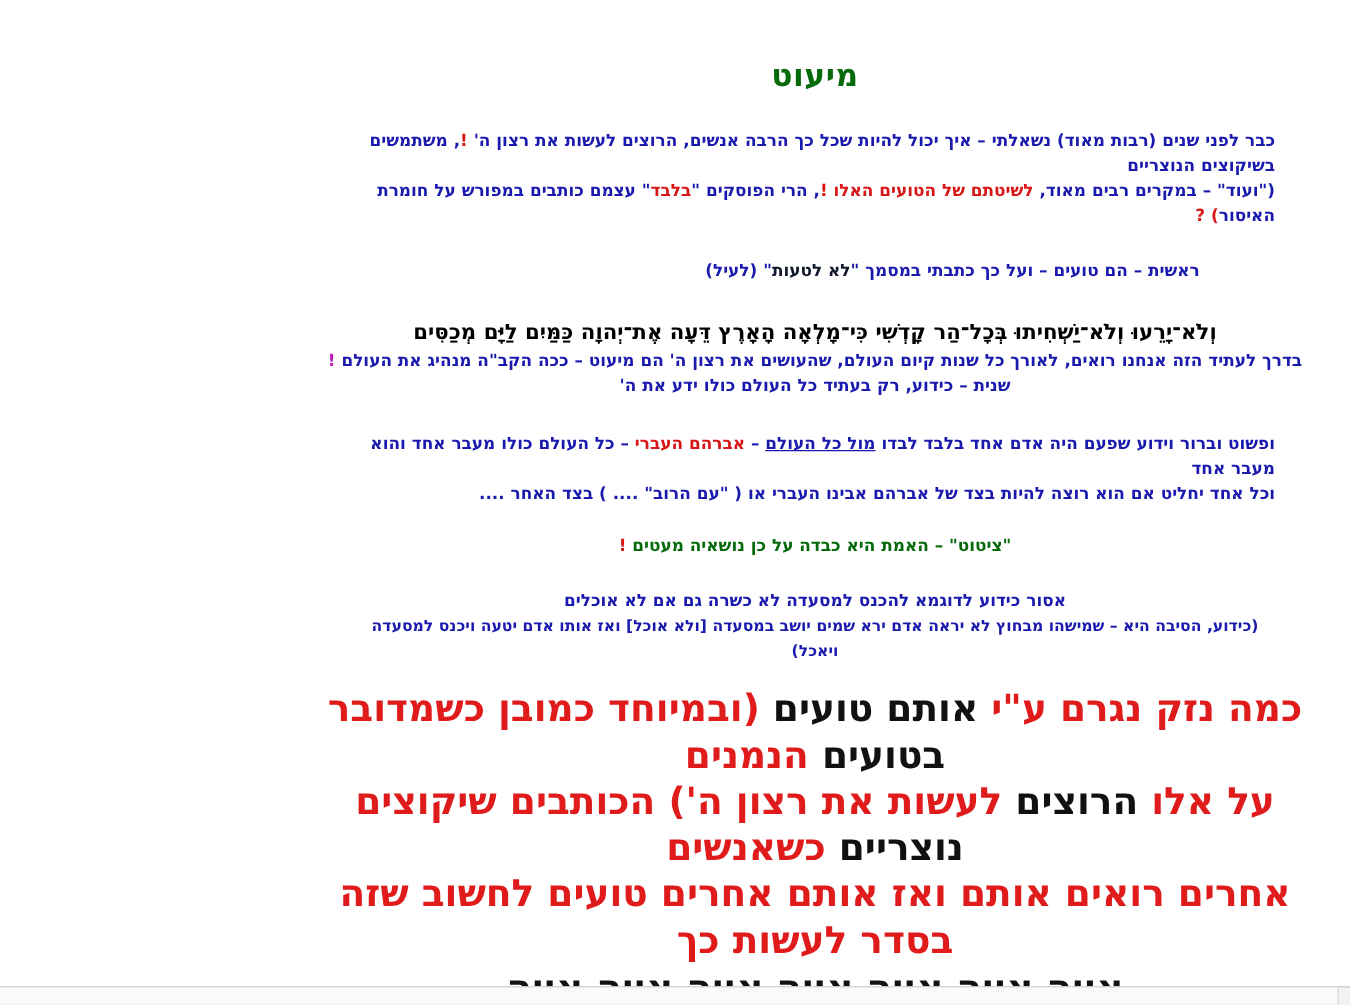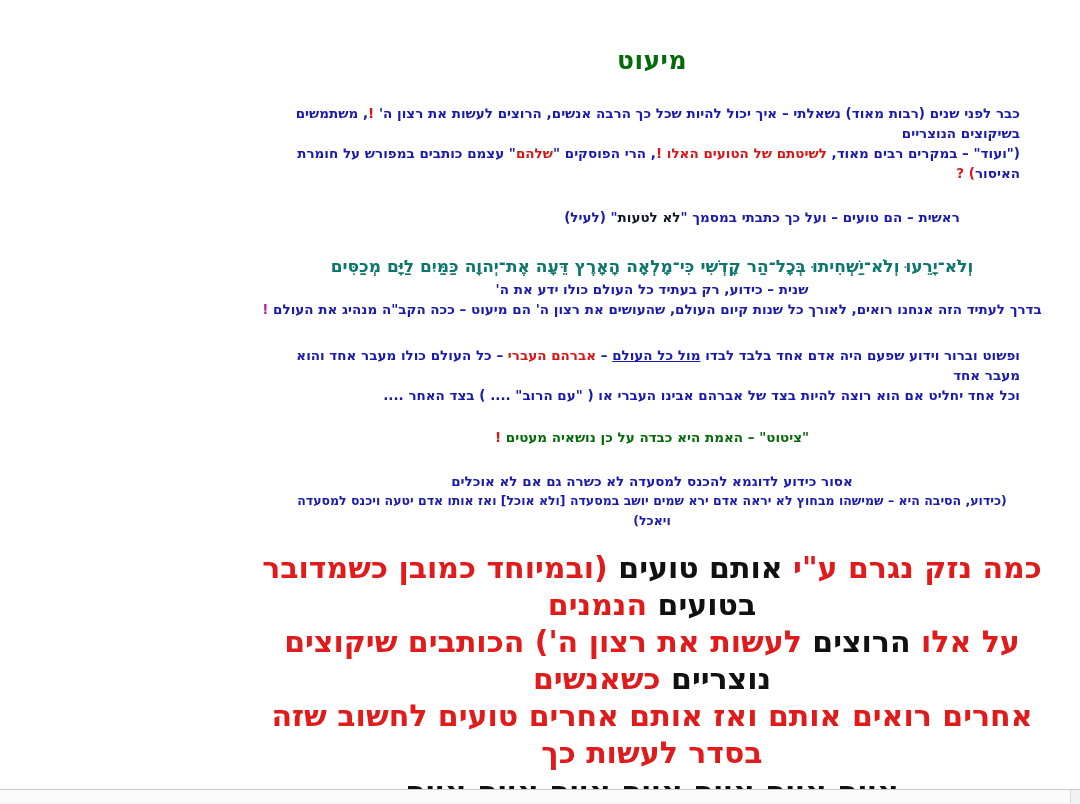--- a/index.html
+++ b/index.html
@@ -47,21 +47,21 @@
   .b-orange{color:#0f172a;}
   .b-magenta{color:#c01bb8;}
   .u-red{text-decoration-color:#d81616;}
   .u-blue{text-decoration:underline;}
 
   #p1{margin-top:28px;}
   #p2{margin-top:24px; padding-right:0; padding-left:220px; text-align:center;}
   #verse{
     margin-top:28px;
     text-align:center;
-    color:#0f766e;
+    color:#000000;
     font-size:17px;
     font-weight:bold;
     direction:rtl;
     line-height:22px;
   }
   #p3{margin-top:2px; text-align:center; padding-right:0;padding-left:0;}
   #p3 .ln{display:block;}
   #p4{margin-top:26px; }
   #p5{margin-top:22px; text-align:center;}
   #p6{margin-top:24px; text-align:center;}
@@ -96,32 +96,32 @@
 <body>
 
 <div class="page">
 
   <div class="topmark"></div>
 
   <h1 class="title">מיעוט</h1>
 
   <div class="block" id="p1">
     <span class="line"><span class="b-blue">כבר לפני שנים (רבות מאוד) נשאלתי – איך יכול להיות שכל כך הרבה אנשים, </span><span class="b-blue u-red">הרוצים לעשות את רצון ה'</span><span class="b-red"> !</span><span class="b-blue">, משתמשים בשיקוצים הנוצריים</span></span>
-    <span class="line"><span class="b-blue">("ועוד" – במקרים רבים מאוד, </span><span class="b-red u-red">לשיטתם של הטועים האלו</span><span class="b-red"> !</span><span class="b-blue">, הרי הפוסקים "</span><span class="b-red u-red">שלהם</span><span class="b-blue">" עצמם </span><span class="b-blue u-red">כותבים במפורש על חומרת האיסור</span><span class="b-red">) ?</span></span>
+    <span class="line"><span class="b-blue">("ועוד" – במקרים רבים מאוד, </span><span class="b-red u-red">לשיטתם של הטועים האלו</span><span class="b-red"> !</span><span class="b-blue">, הרי הפוסקים "</span><span class="b-red u-red">בלבד</span><span class="b-blue">" עצמם </span><span class="b-blue u-red">כותבים במפורש על חומרת האיסור</span><span class="b-red">) ?</span></span>
   </div>
 
   <div class="block" id="p2">
     <span class="b-blue">ראשית – הם טועים – ועל כך כתבתי במסמך "</span><span class="b-orange">לא לטעות</span><span class="b-blue">"  (לעיל)</span>
   </div>
 
   <div id="verse">וְלֹא־יָרֵעוּ וְלֹא־יַשְׁחִיתוּ בְּכָל־הַר קָדְשִׁי כִּי־מָלְאָה הָאָרֶץ דֵּעָה אֶת־יְהוָה כַּמַּיִם לַיָּם מְכַסִּים</div>
 
   <div class="block" id="p3">
+    <span class="ln"><span class="b-blue">בדרך לעתיד הזה אנחנו רואים, לאורך כל שנות קיום העולם, שהעושים את רצון ה' הם מיעוט – ככה הקב"ה  מנהיג את העולם</span><span class="b-magenta"> !</span></span>
     <span class="ln b-blue">שנית – כידוע, רק בעתיד כל העולם כולו ידע את ה'</span>
-    <span class="ln"><span class="b-blue">בדרך לעתיד הזה אנחנו רואים, לאורך כל שנות קיום העולם, שהעושים את רצון ה' הם מיעוט – ככה הקב"ה  מנהיג את העולם</span><span class="b-magenta"> !</span></span>
   </div>
 
   <div class="block" id="p4">
     <span class="line"><span class="b-blue">ופשוט וברור וידוע שפעם היה אדם אחד בלבד לבדו </span><span class="b-blue u-blue">מול כל העולם</span><span class="b-blue"> – </span><span class="b-red">אברהם העברי</span><span class="b-blue"> – כל העולם כולו מעבר אחד והוא מעבר אחד</span></span>
     <span class="line b-blue">וכל אחד יחליט אם הוא רוצה להיות בצד של אברהם אבינו העברי או ( "עם הרוב" .... ) בצד האחר ....</span>
   </div>
 
   <div class="block" id="p5">
     <span class="b-green">"ציטוט" – האמת היא כבדה על כן נושאיה מעטים</span><span class="b-red"> !</span>
   </div>

